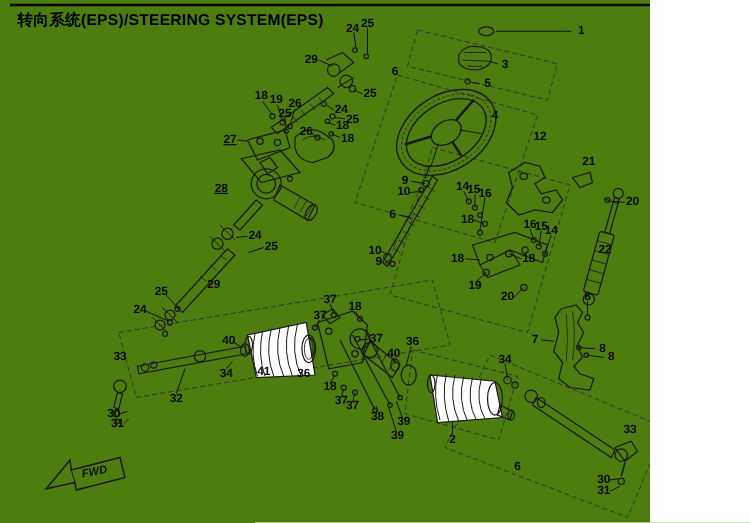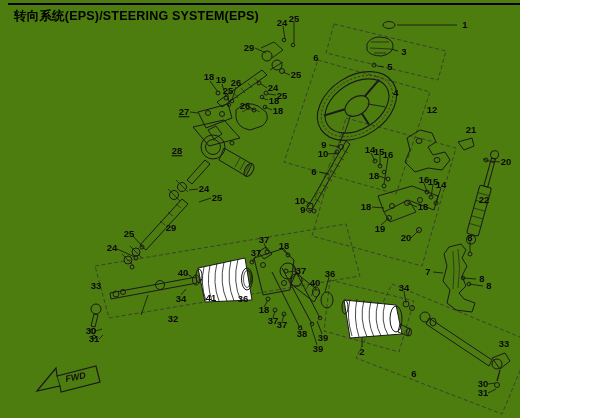--- a/index.html
+++ b/index.html
@@ -369,17 +369,17 @@
       <span class="callout" style="left: 264px; top: 240px;">37</span>
       <span class="callout" style="left: 256px; top: 253px;">37</span>
       <span class="callout" style="left: 264px; top: 310px;">18</span>
       <span class="callout" style="left: 273px; top: 321px;">37</span>
       <span class="callout" style="left: 282px; top: 325px;">37</span>
       <span class="callout" style="left: 243px; top: 299px;">36</span>
       <span class="callout" style="left: 211px; top: 298px;">41</span>
       <span class="callout" style="left: 181px; top: 299px;">34</span>
       <span class="callout" style="left: 183px; top: 273px;">40</span>
       <span class="callout" style="left: 96px; top: 286px;">33</span>
-      <span class="callout" style="left: 141px; top: 319px; margin-left: 32px;">32</span>
+      <span class="callout" style="left: 141px; top: 319px;">32</span>
       <span class="callout" style="left: 91px; top: 331px;">30</span>
       <span class="callout" style="left: 94px; top: 339px;">31</span>
     </div>
 </div>
 
 </body></html>

